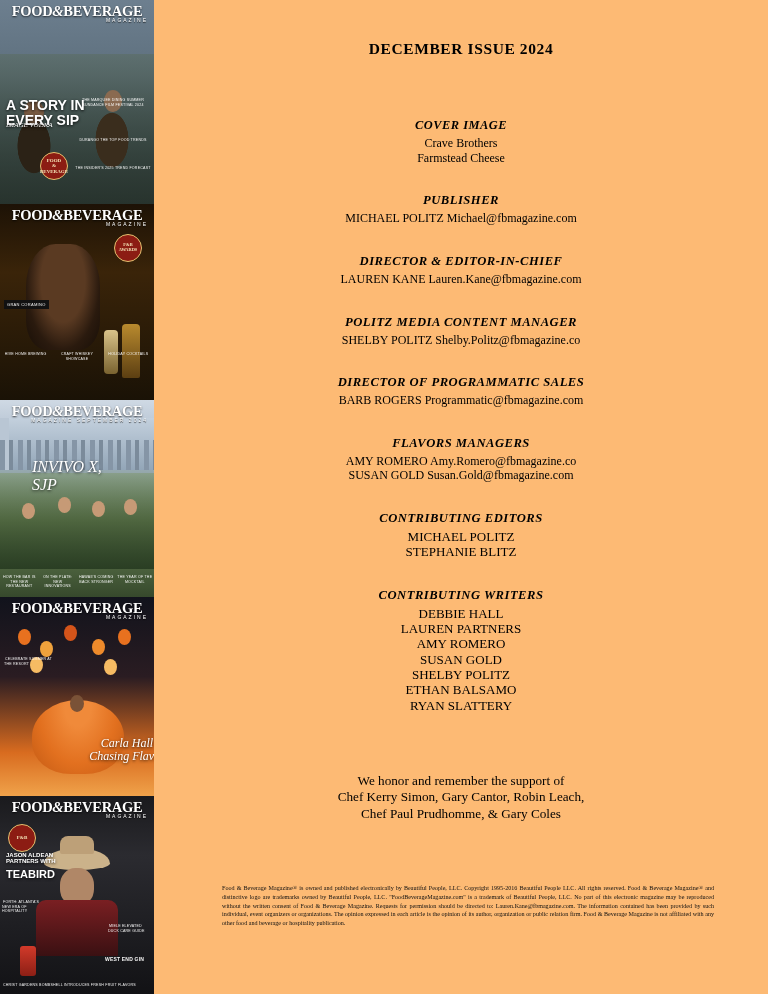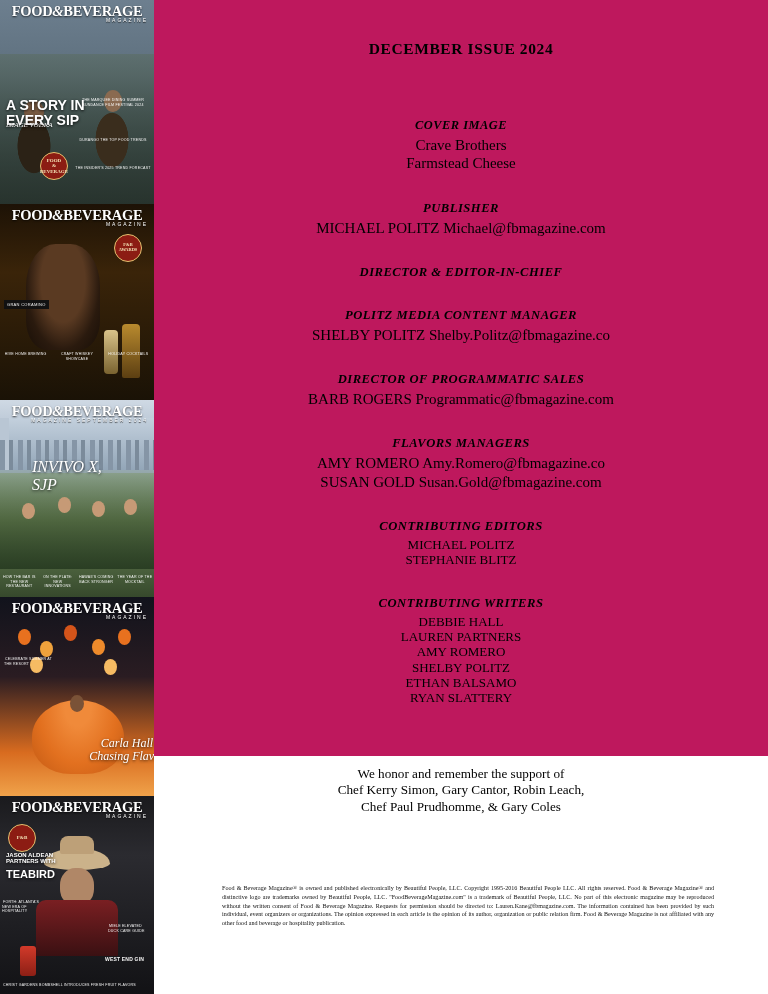--- a/index.html
+++ b/index.html
@@ -185,22 +185,22 @@
   }
   #cover-5 .hat:after{content:"";position:absolute;top:-12px;left:16px;width:34px;height:18px;background:#bda078;border-radius:8px 8px 2px 2px;}
   #cover-5 .ph-face { position:absolute; top:72px; left:60px; width:34px; height:38px; border-radius:45%; background:#b08767; }
   #cover-5 .shirt { position:absolute; top:104px; left:36px; width:82px; height:56px; background:linear-gradient(180deg,#7a1f22,#3a1012); border-radius:10px 10px 0 0;}
   #cover-5 .can { position:absolute; bottom:18px; left:20px; width:16px; height:30px; background:linear-gradient(180deg,#d23a2a,#8c1f15); border-radius:3px;}
 
   
   #content {
     position: relative;
     flex: 1 1 auto;
-    height: 756px;
-    background: #be185d;
+    height: 994px;
+    background: #fdba74;
   }
 
   .issue-title {
     text-align: center;
     font-weight: bold;
     font-size: 15.5px;
     letter-spacing: .6px;
     margin-top: 40px;
   }
 
@@ -209,21 +209,21 @@
     margin-top: 28px;
   }
   .block .label {
     font-style: italic;
     font-weight: bold;
     font-size: 12.6px;
     letter-spacing: .5px;
     margin-bottom: 3px;
   }
   .block .line {
-    font-size: 15px;
+    font-size: 12px;
     line-height: 1.22;
   }
 
   #cover-image-block { margin-top: 60px; }
   #cover-image-block .label { font-size: 12.4px; }
 
   #contributing-writers-block .line,
   #contributing-editors-block .line { font-size: 13px; line-height: 1.18; }
 
   #honor-block {
@@ -377,20 +377,21 @@
       <div class="line">Farmstead Cheese</div>
     </div>
 
     <div class="block" id="publisher-block">
       <div class="label">PUBLISHER</div>
       <div class="line">MICHAEL POLITZ  Michael@fbmagazine.com</div>
     </div>
 
     <div class="block" id="director-editor-block">
       <div class="label">DIRECTOR &amp; EDITOR-IN-CHIEF</div>
+      <div class="line">LAUREN KANE  Lauren.Kane@fbmagazine.com</div>
     </div>
 
     <div class="block" id="social-media-block">
       <div class="label">POLITZ MEDIA CONTENT MANAGER</div>
       <div class="line">SHELBY POLITZ  Shelby.Politz@fbmagazine.co</div>
     </div>
 
     <div class="block" id="programmatic-sales-block">
       <div class="label">DIRECTOR OF PROGRAMMATIC SALES</div>
       <div class="line">BARB ROGERS  Programmatic@fbmagazine.com</div>
@@ -406,20 +407,21 @@
       <div class="label">CONTRIBUTING EDITORS</div>
       <div class="line">MICHAEL POLITZ</div>
       <div class="line">STEPHANIE BLITZ</div>
     </div>
 
     <div class="block" id="contributing-writers-block">
       <div class="label">CONTRIBUTING WRITERS</div>
       <div class="line">DEBBIE HALL</div>
       <div class="line">LAUREN PARTNERS</div>
       <div class="line">AMY ROMERO</div>
+      <div class="line">SUSAN GOLD</div>
       <div class="line">SHELBY POLITZ</div>
       <div class="line">ETHAN BALSAMO</div>
       <div class="line">RYAN SLATTERY</div>
     </div>
 
     <div id="honor-block">
       <div>We honor and remember the support of</div>
       <div>Chef Kerry Simon, Gary Cantor, Robin Leach,</div>
       <div>Chef Paul Prudhomme, &amp; Gary Coles</div>
     </div>

